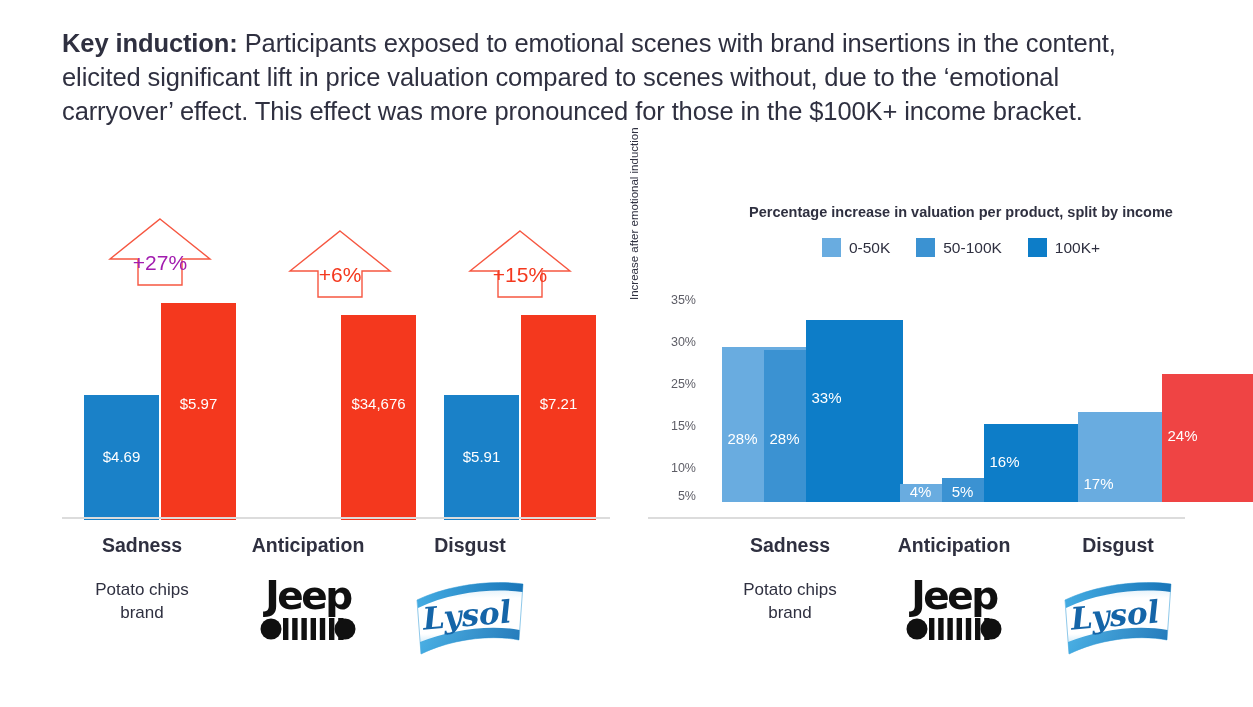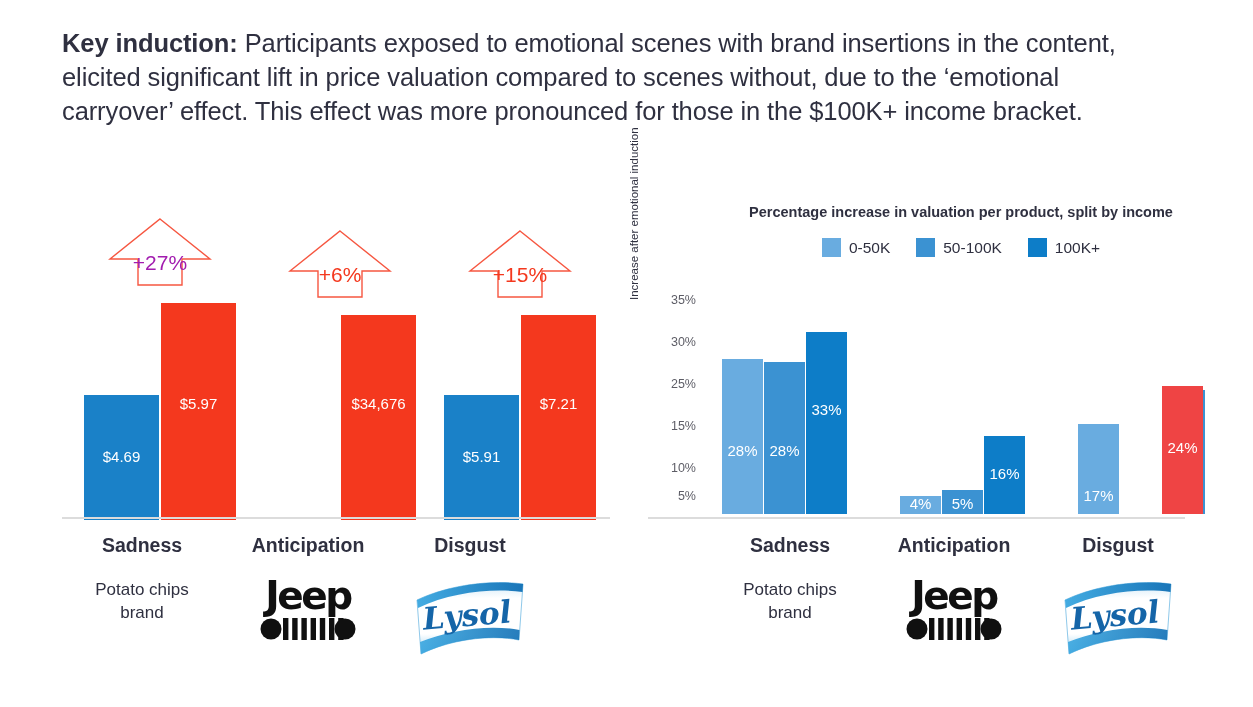--- a/index.html
+++ b/index.html
@@ -185,22 +185,23 @@
   #right-plot {
     position: absolute;
     left: 68px;
     top: 95px;
     width: 505px;
     height: 228px;
   }
   .rgroup { position: absolute; bottom: 0; height: 228px; }
   .rbar {
     position: absolute;
-    bottom: 4px;
-    width: 41px;
+    bottom: 16px;
+    width: 54px;
+    padding-left: 43px;
   }
   .rbar-label {
     position: absolute;
     left: -4px;
     width: 49px;
     text-align: center;
     color: #ffffff;
     font-size: 15px;
     white-space: nowrap;
   }

